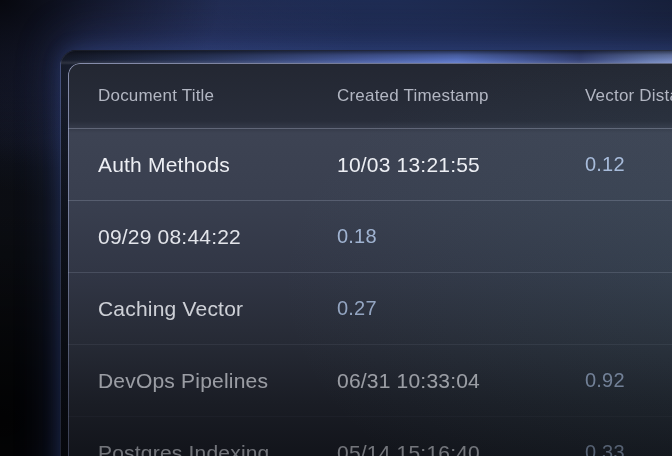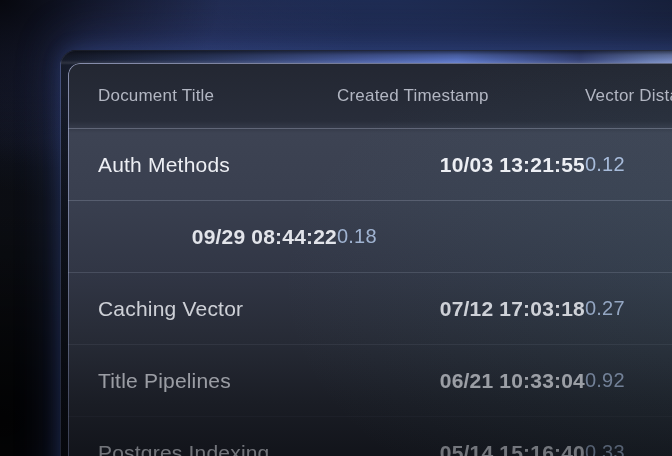--- a/index.html
+++ b/index.html
@@ -90,21 +90,21 @@
     letter-spacing: 0.2px;
     white-space: nowrap;
     cursor: default;
   }
   .row + .row { border-top: 1px solid rgba(192,200,222,0.24); }
   .row:nth-child(3) { border-top-color: rgba(192,200,222,0.20); }
   .row:nth-child(4) { border-top-color: rgba(192,200,222,0.13); }
   .row:nth-child(5) { border-top-color: rgba(192,200,222,0.07); }
 
   .cell-title { font-weight: 400; }
-  .cell-ts    { font-weight: 700; text-align: right; }
+  .cell-ts    { font-weight: 400; }
   .cell-dist  { color: #a7bbda; font-size: 20px; }
 </style>
 </head>
 <body>
 
 <div class="bezel">
   <span></span>
 </div>
 
 <div class="panel">
@@ -121,26 +121,25 @@
     <div class="cell-title">Auth Methods</div>
     <div class="cell-ts">10/03 13:21:55</div>
     <div class="cell-dist">0.12</div>
   </div>
       <div class="row grid-cols" style="opacity: 0.94;">
     <div class="cell-ts">09/29 08:44:22</div>
     <div class="cell-dist">0.18</div>
   </div>
       <div class="row grid-cols" style="opacity: 0.84;">
     <div class="cell-title">Caching Vector</div>
-    <div class="cell-ts">07/12 17:03:18</div>
     <div class="cell-dist">0.27</div>
   </div>
       <div class="row grid-cols" style="opacity: 0.6;">
-    <div class="cell-title">Title Pipelines</div>
-    <div class="cell-ts">06/21 10:33:04</div>
+    <div class="cell-title">DevOps Pipelines</div>
+    <div class="cell-ts">06/31 10:33:04</div>
     <div class="cell-dist">0.92</div>
   </div>
       <div class="row grid-cols" style="opacity: 0.44;">
     <div class="cell-title">Postgres Indexing</div>
     <div class="cell-ts">05/14 15:16:40</div>
     <div class="cell-dist">0.33</div>
   </div>
     </div>
 </div>
 

